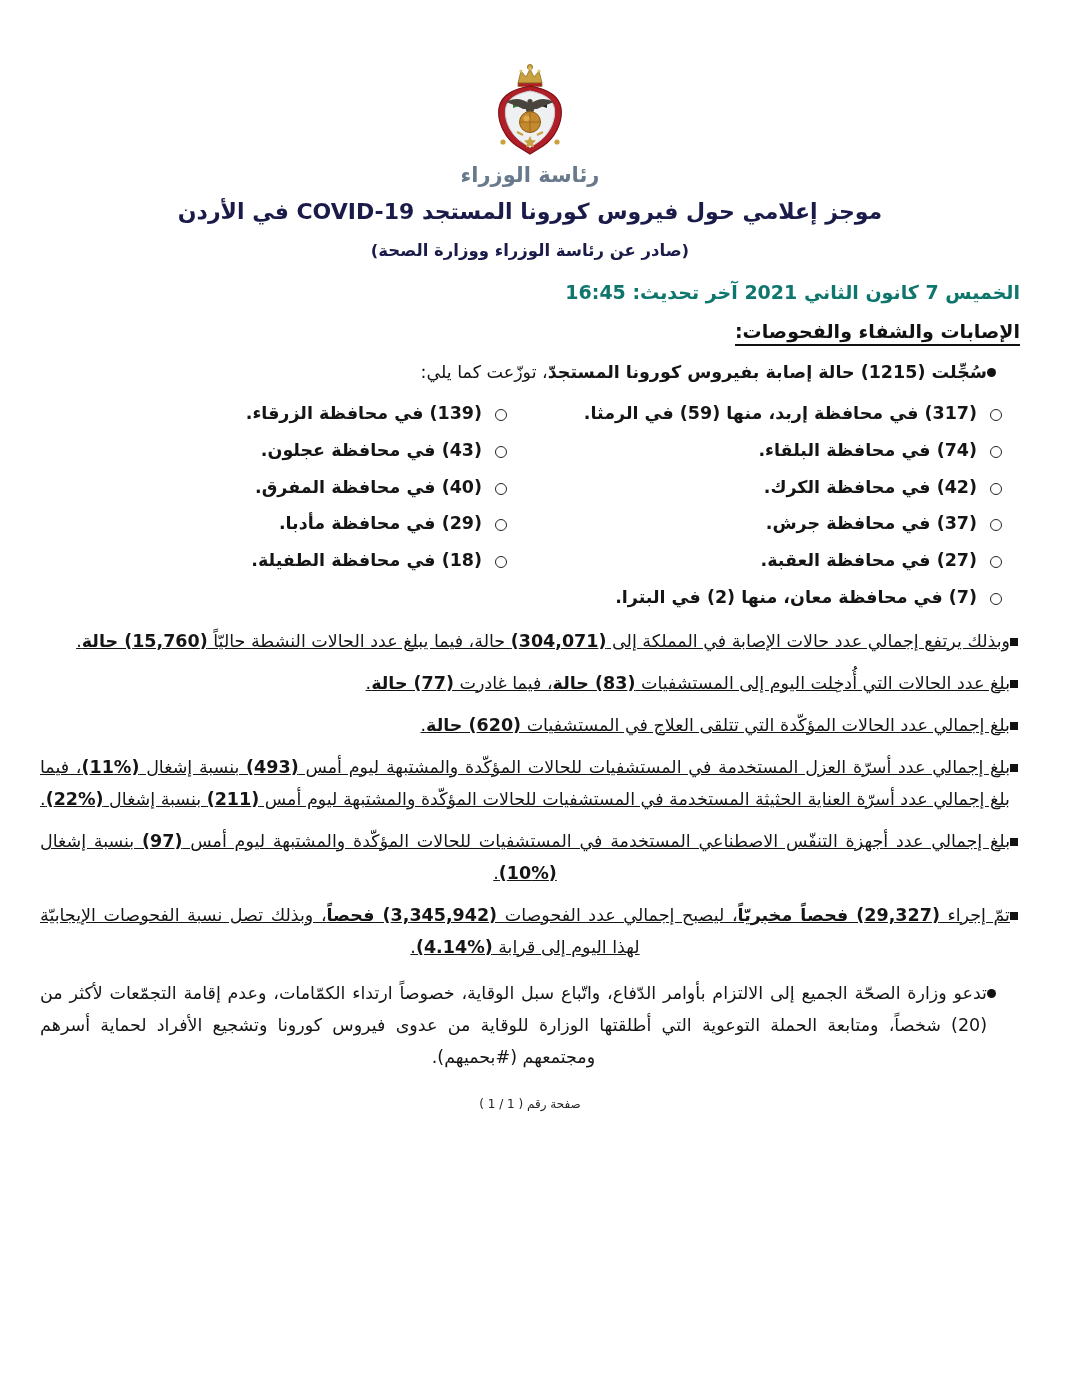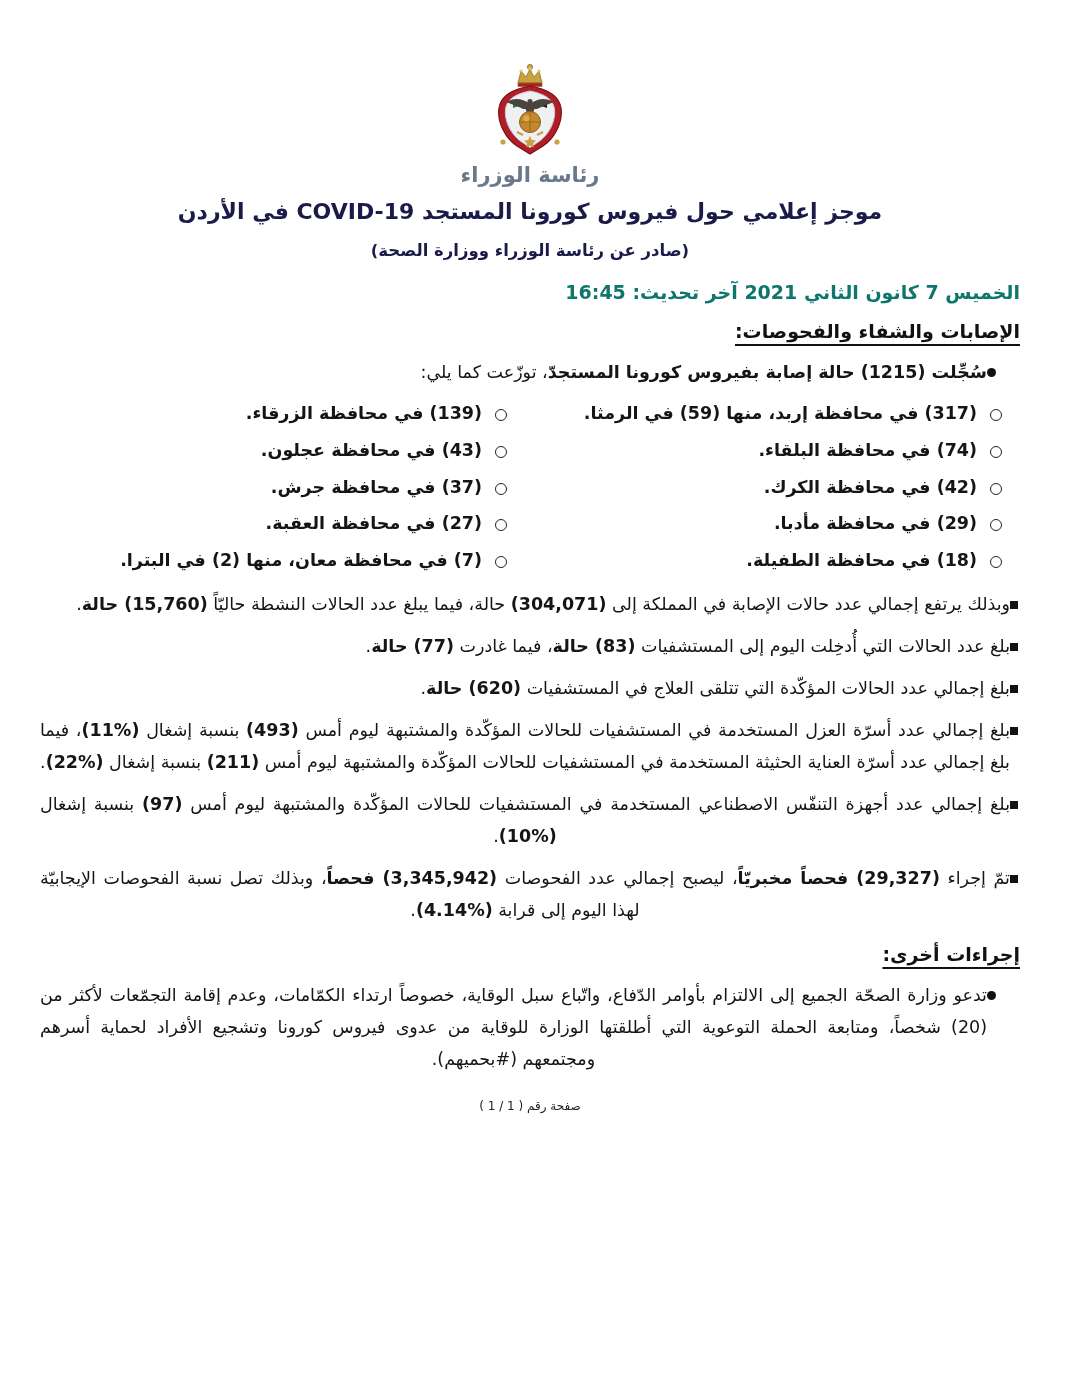--- a/index.html
+++ b/index.html
@@ -43,21 +43,21 @@
   .li p{margin:0;font-size:17.5px;line-height:1.83;text-align:justify;color:#151515;}
   .li.round{padding-right:24px;}
   .intro p{font-size:17.5px;}
 
   
   .gov-grid{display:grid;grid-template-columns:1fr 1fr;column-gap:10px;margin-top:4px;}
   .gov-grid .li{margin-top:7px;padding-right:18px;gap:13px;}
   .gov-grid p{font-weight:bold;text-align:center;line-height:1.7;}
 
   
-  .stats{margin-top:12px;}
+  .stats{margin-top:12px;text-decoration:underline;}
   .stats .li{padding-right:2px;margin-top:10px;}
   .b{font-weight:bold;}
 
   
   .lc p{text-align-last:center;}
   .lc p{text-align:justify;}
 
   .pagenum{text-align:center;font-size:12px;color:#222;margin-top:24px;}
 </style>
 </head>
@@ -125,20 +125,24 @@
       <div class="li">
           <span class="marker ring"></span>
           <p>(43) في محافظة عجلون.</p>
         </div>
       <div class="li">
           <span class="marker ring"></span>
           <p>(42) في محافظة الكرك.</p>
         </div>
       <div class="li">
           <span class="marker ring"></span>
+          <p>(40) في محافظة المفرق.</p>
+        </div>
+      <div class="li">
+          <span class="marker ring"></span>
           <p>(37) في محافظة جرش.</p>
         </div>
       <div class="li">
           <span class="marker ring"></span>
           <p>(29) في محافظة مأدبا.</p>
         </div>
       <div class="li">
           <span class="marker ring"></span>
           <p>(27) في محافظة العقبة.</p>
         </div>
@@ -174,21 +178,20 @@
           <p><span>بلغ إجمالي عدد أجهزة التنفّس الاصطناعي المستخدمة في المستشفيات للحالات المؤكّدة والمشتبهة ليوم أمس </span><span class="b">(97)</span><span> بنسبة إشغال </span><span class="b">(%10)</span><span>.</span></p>
         </div>
       <div class="li lc">
           <span class="marker sqr"></span>
           <p><span>تمّ إجراء </span><span class="b">(29,327) فحصاً مخبريّاً</span><span>، ليصبح إجمالي عدد الفحوصات </span><span class="b">(3,345,942) فحصاً</span><span>، وبذلك تصل نسبة الفحوصات الإيجابيّة لهذا اليوم إلى قرابة </span><span class="b">(%4.14)</span><span>.</span></p>
         </div>
     </div>
   </section>
 
   <section>
-    <h2 class="sec">إجراءات أخرى:</h2>
     <div class="li round lc">
       <span class="marker dot"></span>
       <p><span>تدعو وزارة الصحّة الجميع إلى الالتزام بأوامر الدّفاع، واتّباع سبل الوقاية، خصوصاً ارتداء الكمّامات، وعدم إقامة التجمّعات لأكثر من (20) شخصاً، ومتابعة الحملة التوعوية التي أطلقتها الوزارة  للوقاية من عدوى فيروس كورونا وتشجيع الأفراد لحماية أسرهم ومجتمعهم (#بحميهم).</span></p>
     </div>
   </section>
 
   <footer class="pagenum">صفحة رقم ( 1 / 1 )</footer>
 
 </div>
 

